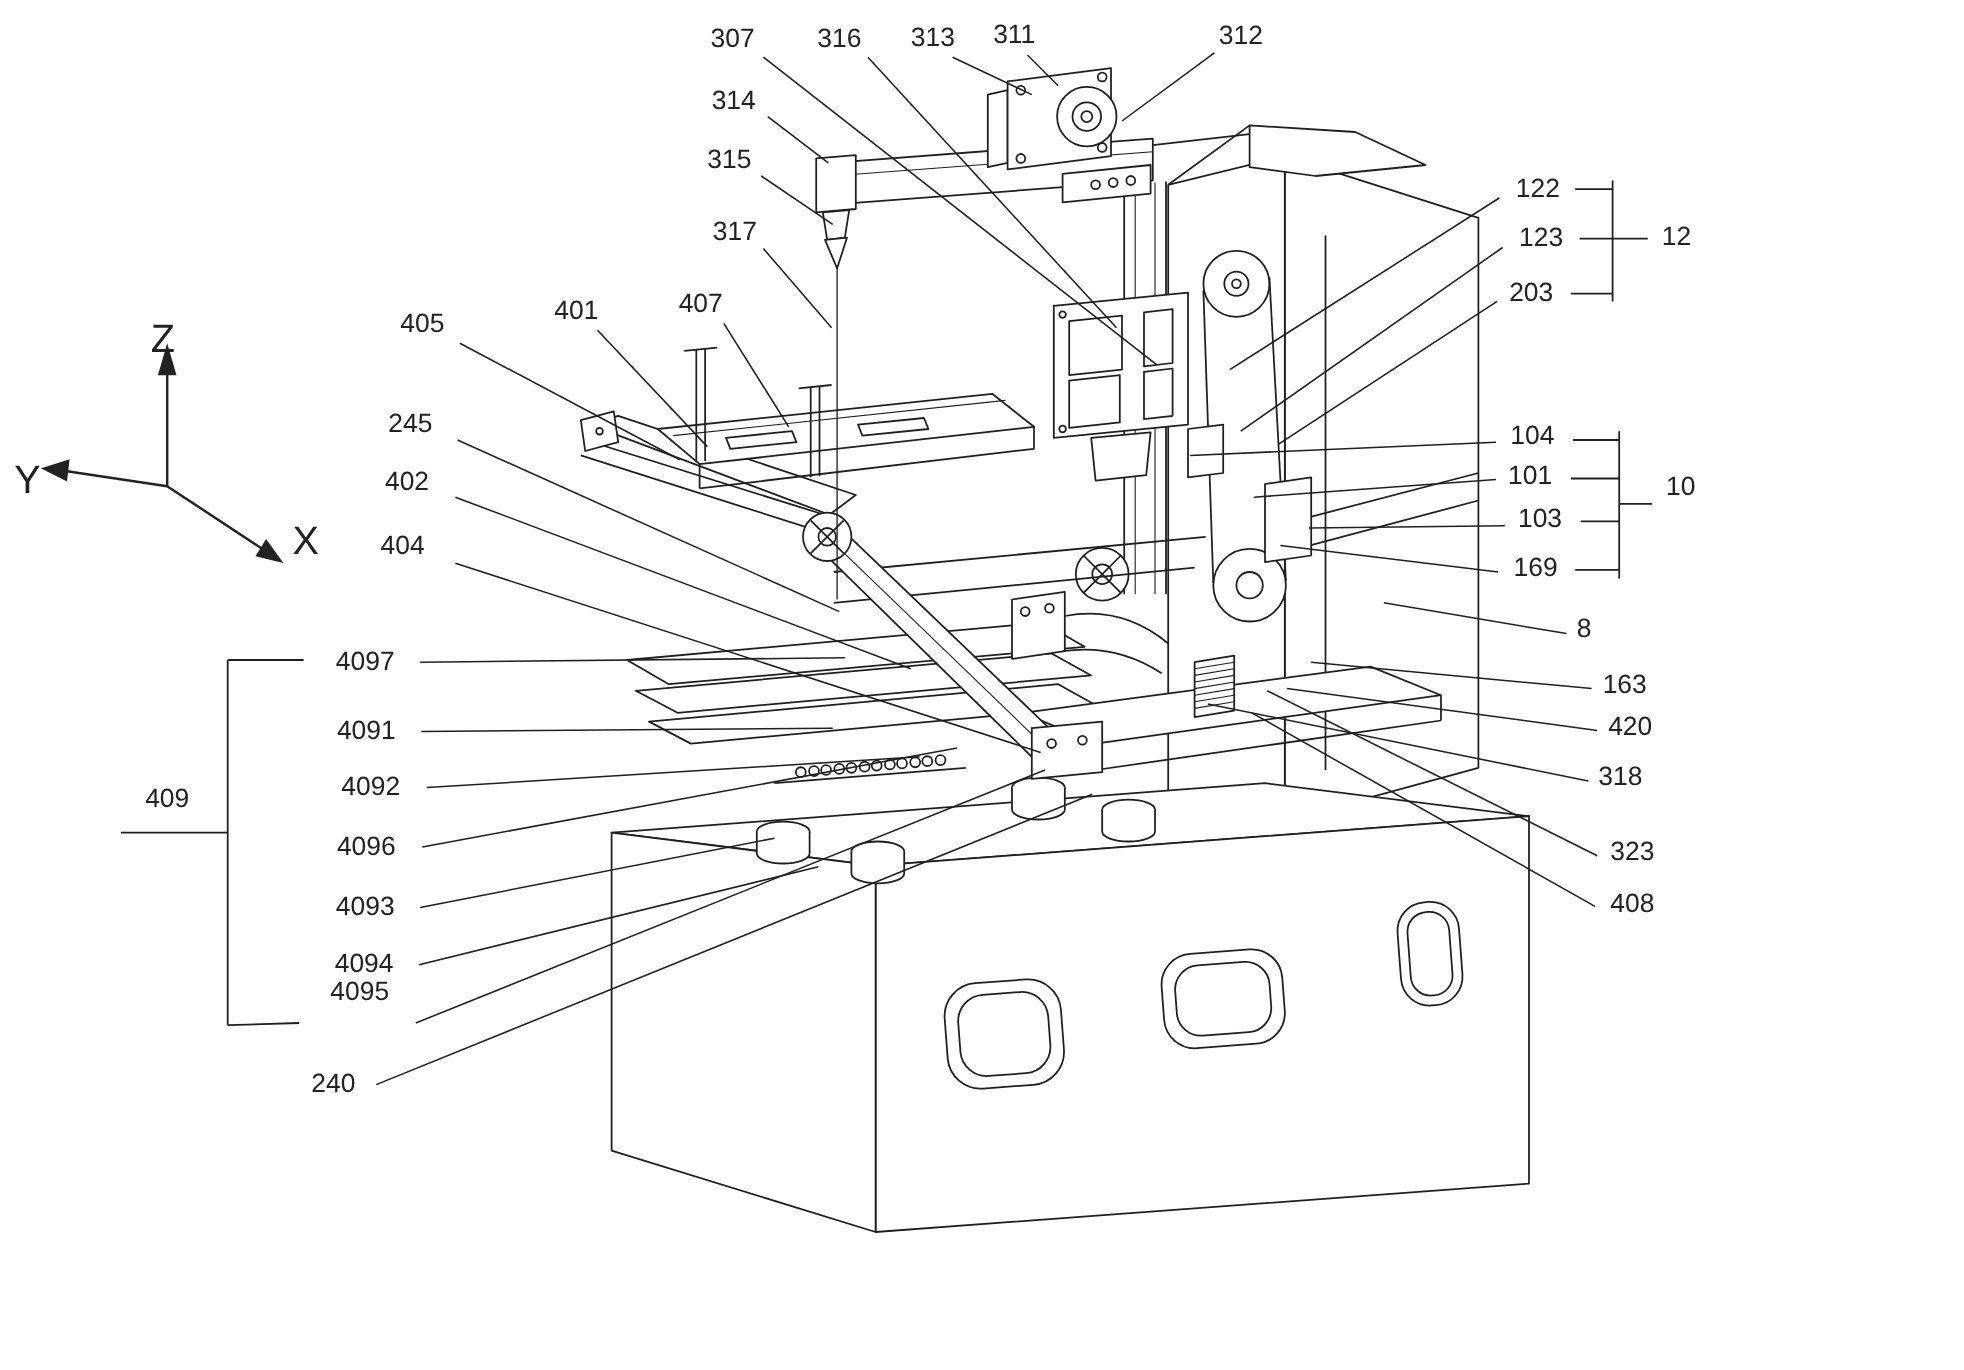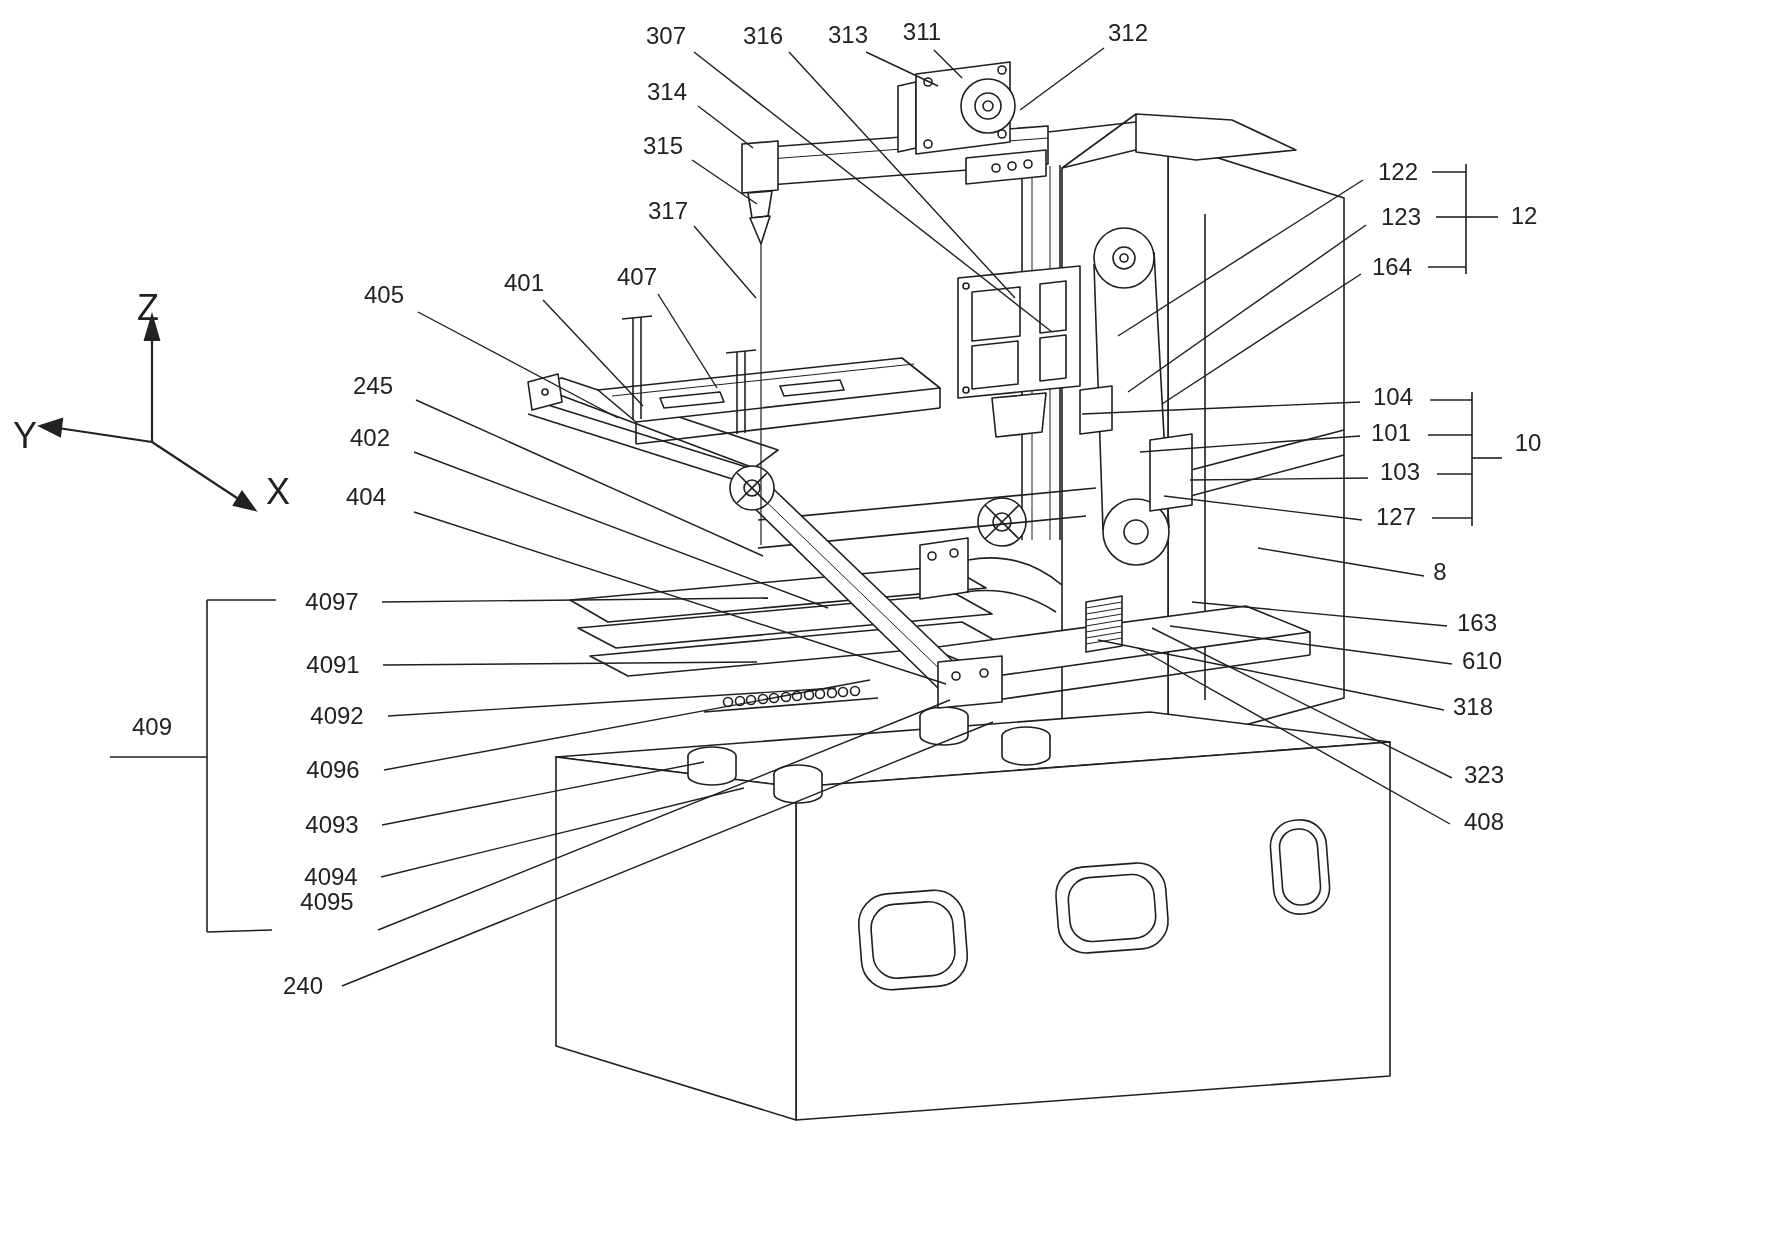--- a/index.html
+++ b/index.html
@@ -272,30 +272,30 @@
   <div class="lbl" style="left:663px;top:146px">315</div>
   <div class="lbl" style="left:668px;top:211px">317</div>
   <div class="lbl" style="left:384px;top:295px">405</div>
   <div class="lbl" style="left:524px;top:283px">401</div>
   <div class="lbl" style="left:637px;top:277px">407</div>
   <div class="lbl" style="left:373px;top:386px">245</div>
   <div class="lbl" style="left:370px;top:438px">402</div>
   <div class="lbl" style="left:366px;top:497px">404</div>
   <div class="lbl" style="left:1398px;top:172px">122</div>
   <div class="lbl" style="left:1401px;top:217px">123</div>
-  <div class="lbl" style="left:1392px;top:267px">164</div>
+  <div class="lbl" style="left:1392px;top:267px">203</div>
   <div class="lbl" style="left:1524px;top:216px">12</div>
   <div class="lbl" style="left:1393px;top:397px">104</div>
   <div class="lbl" style="left:1391px;top:433px">101</div>
   <div class="lbl" style="left:1400px;top:472px">103</div>
-  <div class="lbl" style="left:1396px;top:517px">127</div>
+  <div class="lbl" style="left:1396px;top:517px">169</div>
   <div class="lbl" style="left:1528px;top:443px">10</div>
   <div class="lbl" style="left:1440px;top:572px">8</div>
   <div class="lbl" style="left:1477px;top:623px">163</div>
-  <div class="lbl" style="left:1482px;top:661px">610</div>
+  <div class="lbl" style="left:1482px;top:661px">420</div>
   <div class="lbl" style="left:1473px;top:707px">318</div>
   <div class="lbl" style="left:1484px;top:775px">323</div>
   <div class="lbl" style="left:1484px;top:822px">408</div>
   <div class="lbl" style="left:332px;top:602px">4097</div>
   <div class="lbl" style="left:333px;top:665px">4091</div>
   <div class="lbl" style="left:337px;top:716px">4092</div>
   <div class="lbl" style="left:333px;top:770px">4096</div>
   <div class="lbl" style="left:332px;top:825px">4093</div>
   <div class="lbl" style="left:331px;top:877px">4094</div>
   <div class="lbl" style="left:327px;top:902px">4095</div>

